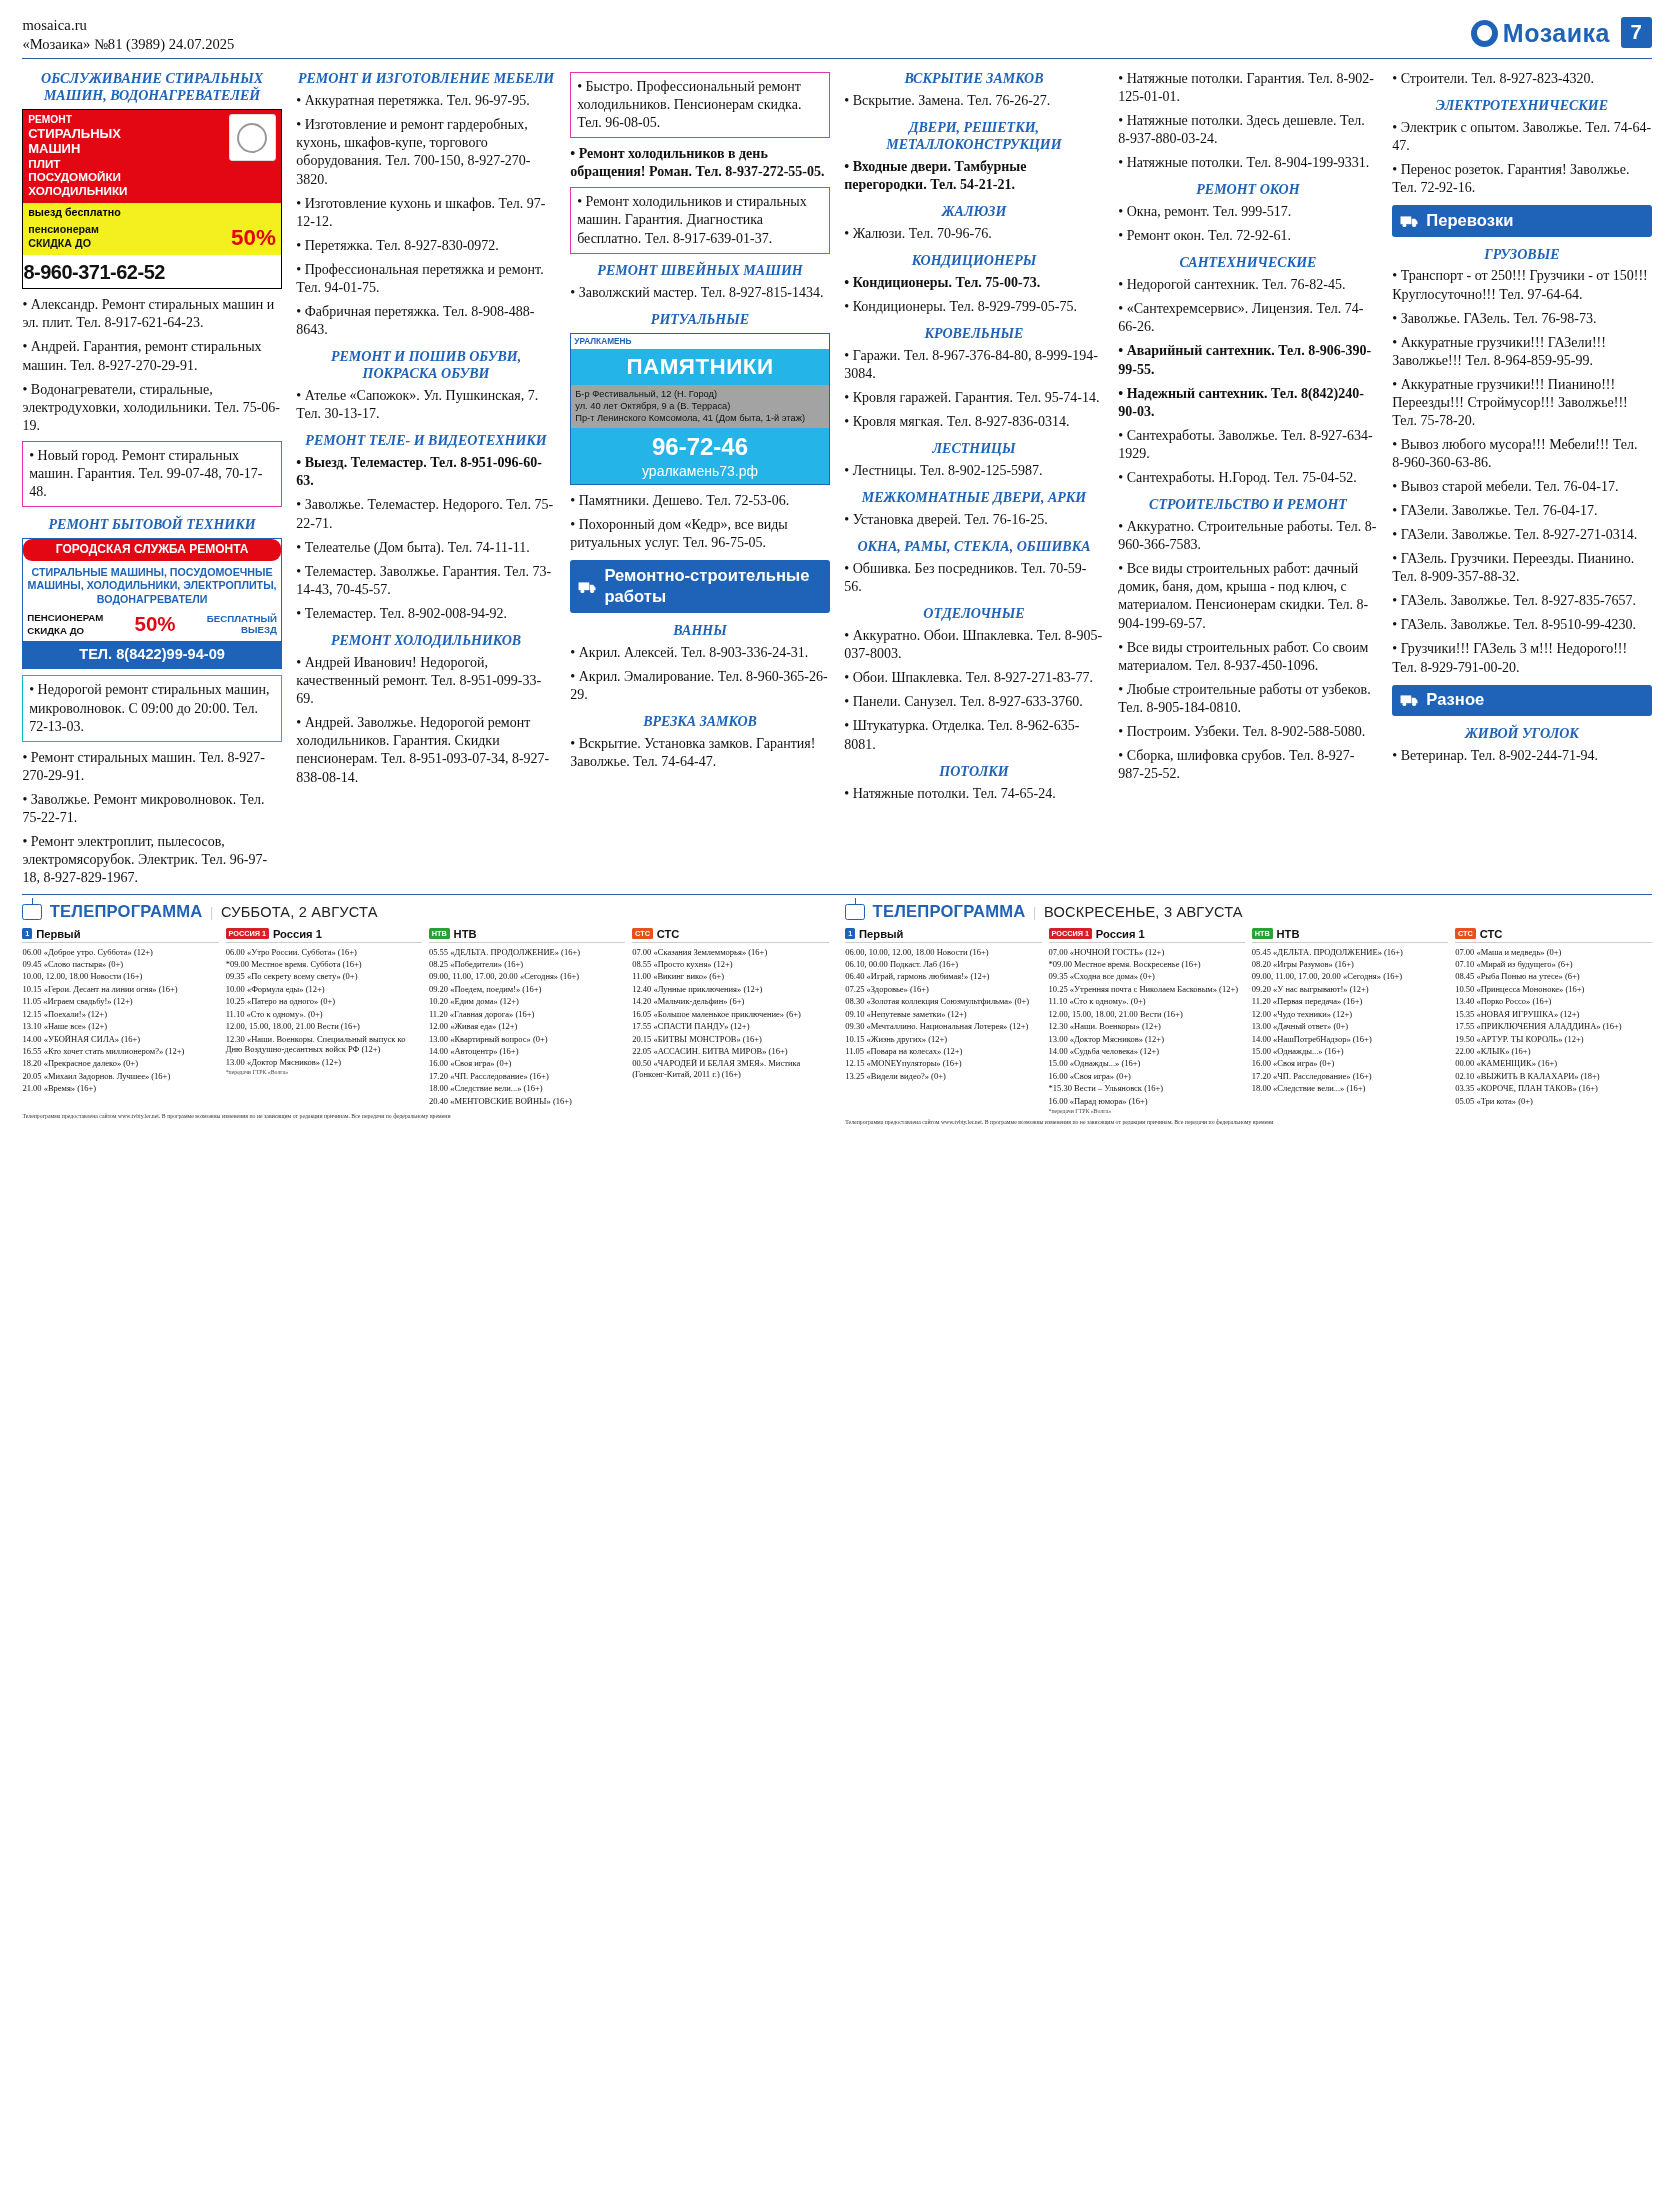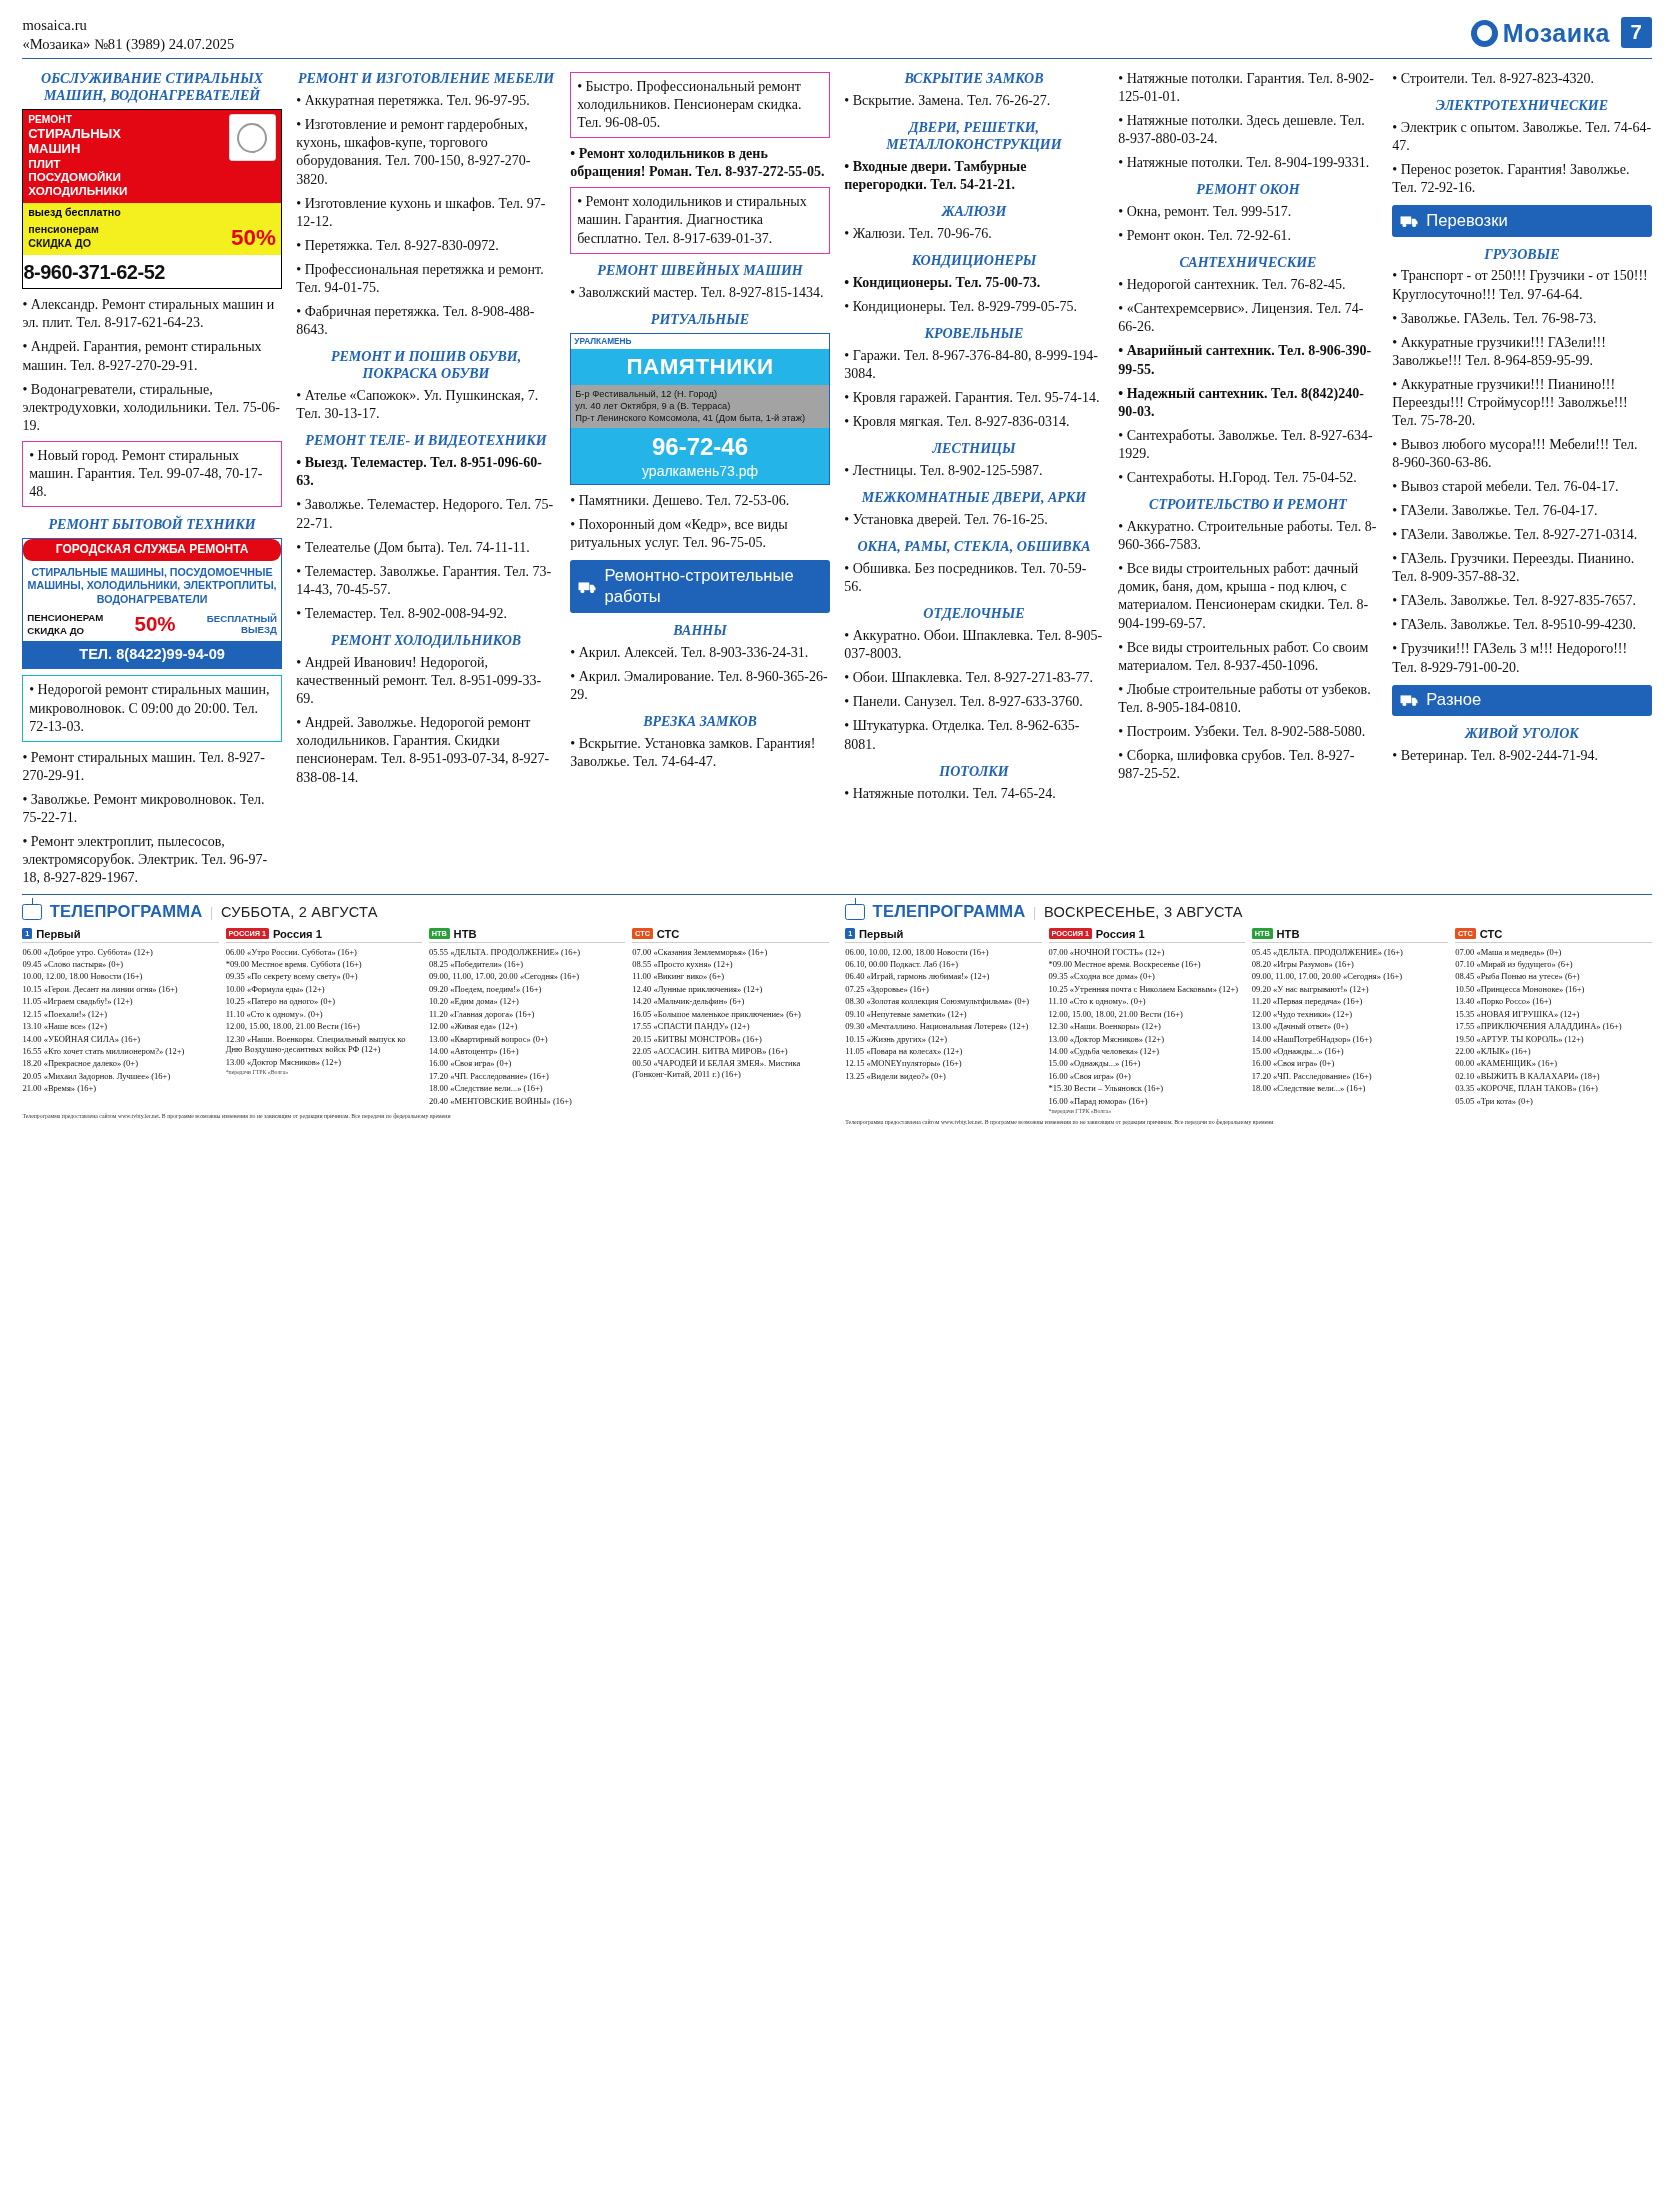--- a/index.html
+++ b/index.html
@@ -42,21 +42,21 @@
   }
   .col > h3.cat:first-child { margin-top:0; }
   .item { margin:0 0 5.8px 0; text-indent:0; }
   .item.b { font-weight:bold; }
   .bx { border:1.5px solid #e534b0; padding:4.9px 5.8px; margin:1.9px 0 6.8px 0; }
   .bx.cyan { border-color:#16b7c9; }
   .bx .item:last-child { margin-bottom:0; }
 
   
   .pill { background:#1f63b8; color:#fff; display:flex; align-items:center; gap:6.8px; padding:4.9px 7.8px; border-radius:2.9px; margin:7.8px 0 5.8px 0; }
-  .pill .t { font-family:"Liberation Sans", sans-serif; font-weight:normal; font-size:16.6px; }
+  .pill .t { font-family:"Liberation Sans", sans-serif; font-weight:bold; font-size:16.6px; }
   .pill svg { flex:0 0 auto; }
 
   
   .ad { margin:4.9px 0 6.8px 0; }
   .ad-wash { border:1px solid #000; }
   .ad-wash .top { background:#e30613; color:#fff; padding:3.9px 4.9px 4.9px 4.9px; display:flex; justify-content:space-between; }
   .ad-wash .top .lines { font-family:"Liberation Sans", sans-serif; font-weight:bold; line-height:1.18; }
   .ad-wash .top .lines .sm { font-size:10.2px; }
   .ad-wash .top .lines .lg { font-size:13px; }
   .ad-wash .top .lines .it { font-size:11.7px; }

